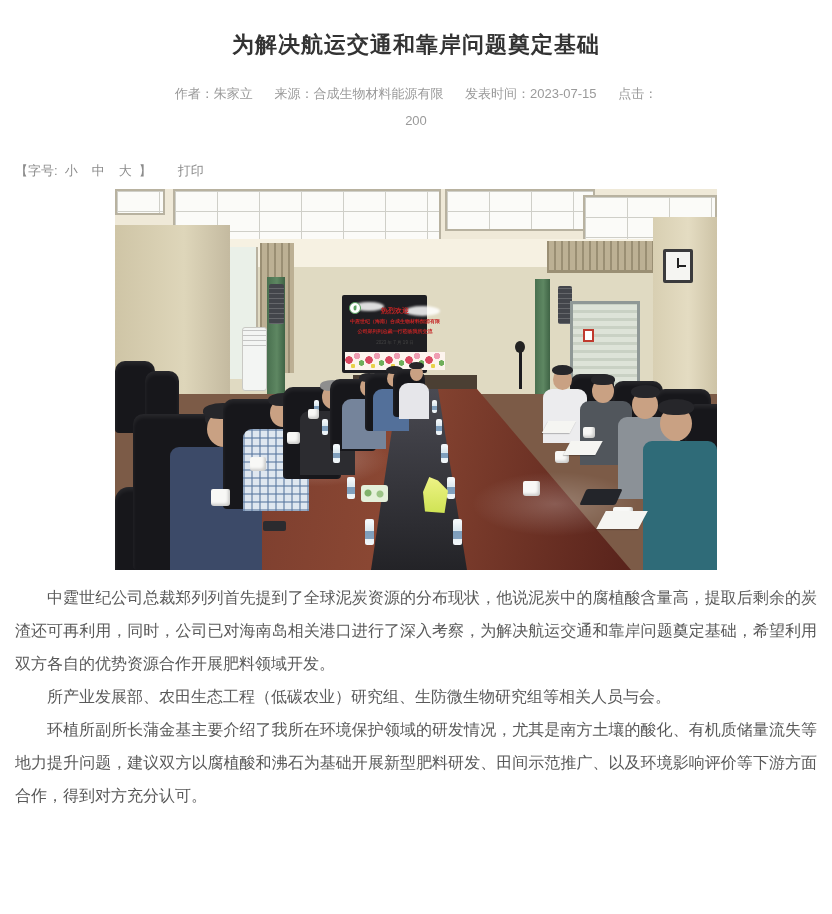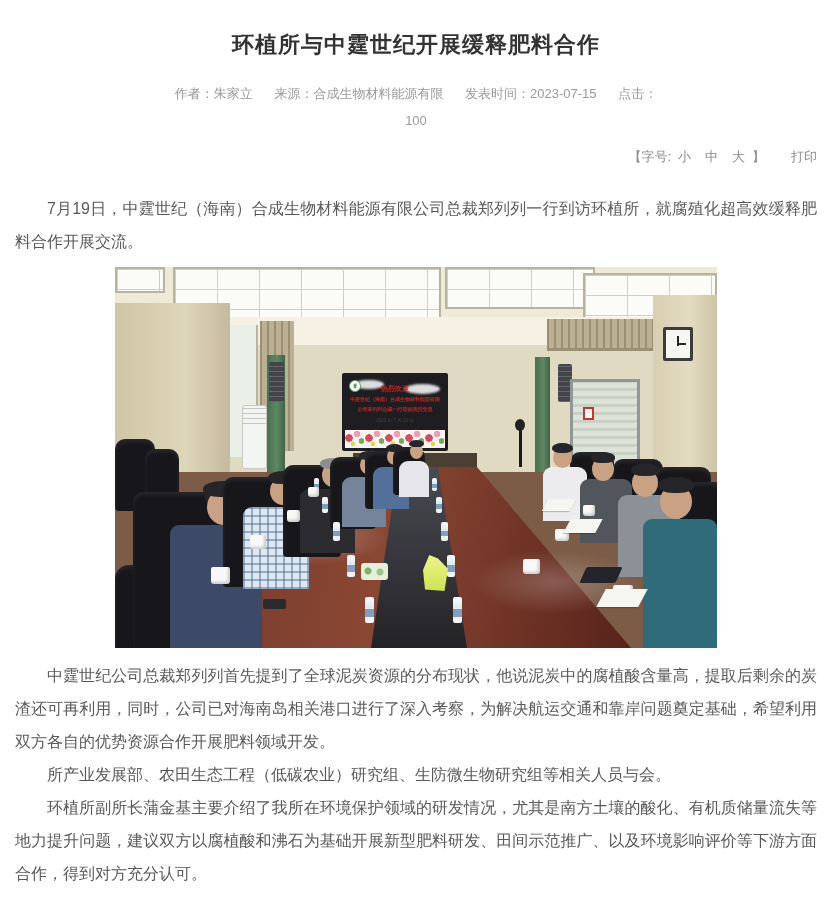--- a/index.html
+++ b/index.html
@@ -10,21 +10,21 @@
     color:#595959; overflow: hidden;
   }
   .article { padding: 0 15px; }
   .title {
     margin-top: 30px; text-align: center;
     font-size: 22px; font-weight: bold; color:#333; letter-spacing: 1px;
   }
   .meta { margin-top: 20px; text-align: center; color:#9a9a9a; font-size:13px; line-height: 27px; }
   .meta span { margin: 4px 9px; text-align: center; }
   .meta-hits-value { text-align:center; color:#9a9a9a; font-size:13px; line-height:27px; }
-  .toolbar { margin-top: 14px; text-align:right; color:#8c8c8c; font-size:13px; }
+  .toolbar { margin-top: 28px; text-align:left; color:#8c8c8c; font-size:13px; }
   .toolbar .size-link { margin: 0 7px; cursor:pointer; }
   .toolbar .print-link { margin-left: 26px; cursor:pointer; }
   .content p {
     font-size: 16px; line-height: 33px; color:#595959;
     text-indent: 2em; text-align: justify;
   }
   .content p.first { margin-top: 26px; }
   .figure { text-align: center; margin: 9px 0 11px; }
 
   
@@ -50,36 +50,35 @@
   .cup { background:#f8f8f6; border-radius:2px 2px 3px 3px; box-shadow: inset -2px -2px 3px rgba(0,0,0,.18); }
   .paper { background:#f5f5f2; transform: skewX(-28deg); box-shadow: 0 1px 1px rgba(0,0,0,.25); }
   .cloud { background: rgba(255,255,255,.85); border-radius:50%; filter: blur(2px); }
   .slide-line { position:static; text-align:center; font-weight:bold; }
 </style>
 </head>
 <body>
 
 <div class="article">
 
-  <h1 class="title">环植所与中霆世纪开展缓释肥料合作</h1>
+  <h1 class="title">为解决航运交通和靠岸问题奠定基础</h1>
 
   <div class="meta">
     <span>作者：朱家立</span>
     <span>来源：合成生物材料能源有限</span>
     <span>发表时间：2023-07-15</span>
     <span>点击：</span>
   </div>
-  <div class="meta-hits-value">100</div>
+  <div class="meta-hits-value">200</div>
 
   <div class="toolbar">
     <span>【字号:</span><span class="size-link">小</span><span class="size-link">中</span><span class="size-link">大</span><span>】</span><span class="print-link">打印</span>
   </div>
 
   <div class="content">
-    <p class="first">7月19日，中霆世纪（海南）合成生物材料能源有限公司总裁郑列列一行到访环植所，就腐殖化超高效缓释肥料合作开展交流。</p>
 
     <div class="figure">
 
       <div class="photo">
 
         <div style="left:0;top:0;width:602px;height:106px;background:#efe9d8;"></div>
         <div class="lightpanel" style="left:58px;top:0;width:268px;height:52px;"></div>
         <div class="lightpanel" style="left:330px;top:0;width:150px;height:42px;"></div>
         <div class="lightpanel" style="left:468px;top:6px;width:134px;height:64px;"></div>
         <div class="lightpanel" style="left:0;top:0;width:50px;height:26px;"></div>
@@ -102,21 +101,21 @@
           <div style="left:11px;top:13px;width:9px;height:2px;background:#222;"></div>
         </div>
         <div style="left:468px;top:140px;width:11px;height:13px;background:#fff;border:2px solid #c03a2e;"></div>
         <div style="left:127px;top:138px;width:25px;height:64px;background:#f3f5f3;border-radius:3px;border:1px solid #c9c9c4;background-image:repeating-linear-gradient(0deg,rgba(150,150,150,.5) 0 1px,transparent 1px 5px);background-size:100% 18px;background-repeat:no-repeat;"></div>
 
         <div style="left:0;top:205px;width:602px;height:176px;background:#7c5b47;"></div>
 
         <div style="left:238px;top:186px;width:124px;height:18px;background:#4b3f33;"></div>
         <div style="left:273px;top:182px;width:14px;height:20px;background:#2a2a2e;"></div>
         <div style="left:252px;top:200px;width:56px;height:5px;background:#333;"></div>
-        <div style="left:227px;top:106px;width:106px;height:78px;background:#1e1e22;border-radius:2px;padding:13px;">
+        <div style="left:227px;top:106px;width:85px;height:78px;background:#1e1e22;border-radius:2px;padding:13px;">
           <div style="left:3px;top:3px;width:100px;height:72px;background:linear-gradient(180deg,#aiddf5,#b9e0f6 0,#e2f3fd 65%,#f4fbff);overflow:hidden;">
             <div style="left:0;top:0;width:200px;height:144px;transform:scale(0.5);transform-origin:0 0;">
               <div class="cloud" style="left:18px;top:8px;width:60px;height:18px;"></div>
               <div class="cloud" style="left:120px;top:16px;width:70px;height:20px;"></div>
               <div style="left:8px;top:8px;width:24px;height:24px;background:#fff;border:2px solid #59a05f;border-radius:50%;">
                 <div style="left:7px;top:5px;width:6px;height:10px;background:#59a05f;border-radius:50% 0 50% 50%;"></div>
               </div>
               <div class="slide-line" style="position:absolute;left:0;width:200px;top:16px;font-size:14px;color:#c42424;">热烈欢迎</div>
               <div class="slide-line" style="position:absolute;left:0;width:200px;top:40px;font-size:10px;color:#c42424;">中霆世纪（海南）合成生物材料能源有限</div>
               <div class="slide-line" style="position:absolute;left:0;width:200px;top:60px;font-size:10px;color:#c42424;">公司郑列列总裁一行莅临我所交流</div>

